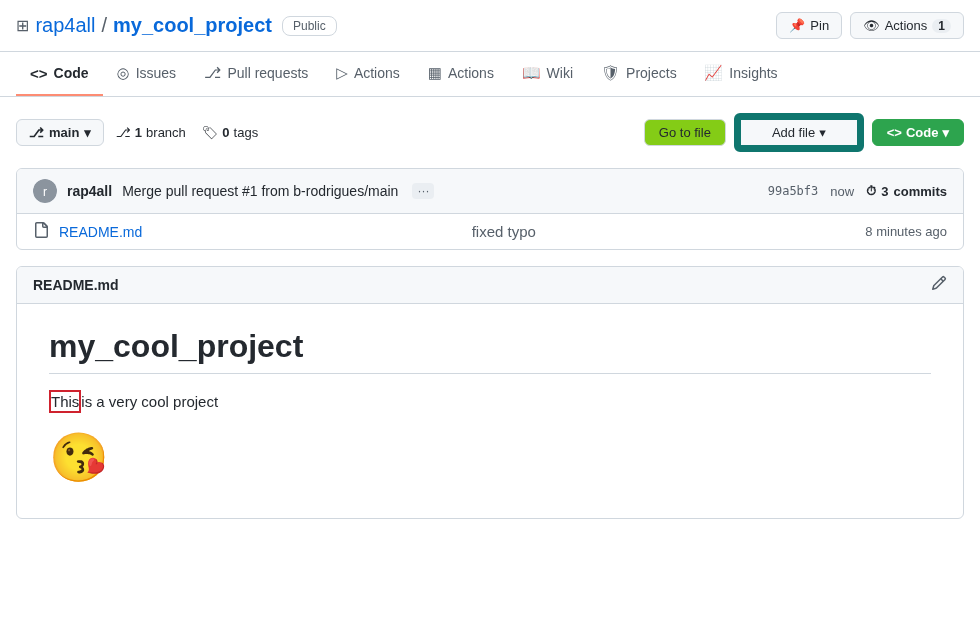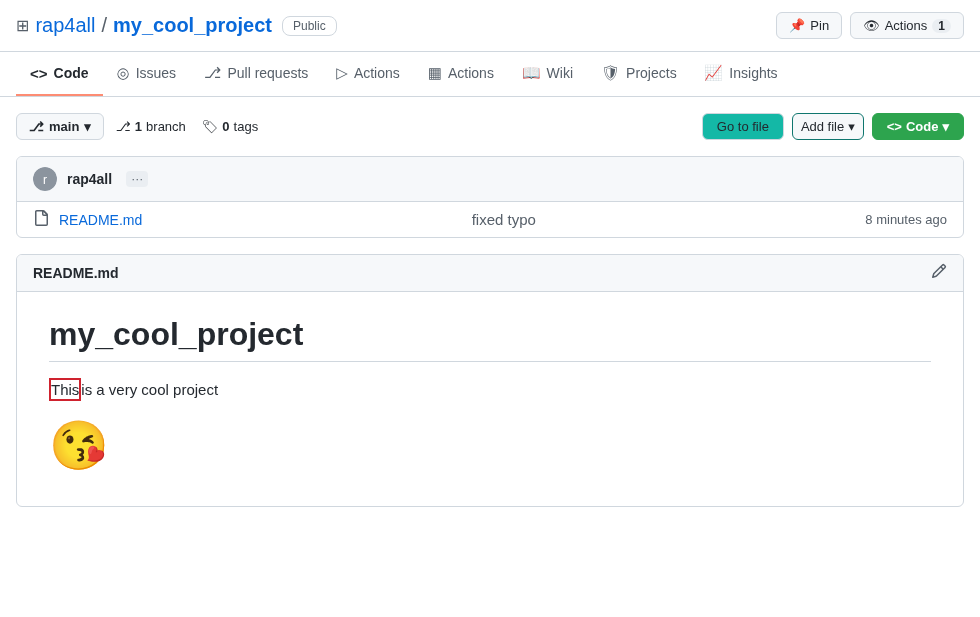--- a/index.html
+++ b/index.html
@@ -152,32 +152,32 @@
     }
     .branch-bar-right {
       display: flex;
       align-items: center;
       gap: 8px;
     }
     .btn-go-to-file {
       padding: 5px 14px;
       border: 1px solid #d0d7de;
       border-radius: 6px;
-      background: #14b8a6;
+      background: #84cc16;
       font-size: 13px;
       font-weight: 500;
       color: #24292f;
       cursor: pointer;
     }
     .btn-add-file {
       display: flex;
       align-items: center;
       gap: 4px;
-      padding: 5px 8px;
-      border: 1px solid #0f766e;
+      padding: 5px 31px;
+      border: 7px solid #0f766e;
       border-radius: 6px;
       background: #f6f8fa;
       font-size: 13px;
       font-weight: 500;
       color: #24292f;
       cursor: pointer;
     }
     .btn-code {
       display: flex;
       align-items: center;
@@ -454,21 +454,31 @@
 
     <div class="commit-info-row">
       <div class="commit-info-left">
         <div class="avatar">
           <svg width="24" height="24" viewBox="0 0 24 24">
             <rect width="24" height="24" fill="#8b949e" rx="12"></rect>
             <text x="12" y="17" text-anchor="middle" fill="white" font-size="12" font-family="Arial">r</text>
           </svg>
         </div>
         <span class="commit-author">rap4all</span>
+        <span class="commit-message">Merge pull request #1 from b-rodrigues/main</span>
         <span class="commit-msg-dots">···</span>
+      </div>
+      <div class="commit-info-right">
+        <span class="commit-hash">99a5bf3</span>
+        <span class="commit-time">now</span>
+        <span class="commits-link">
+          <span>⏱</span>
+          <span>3</span>
+          <span>commits</span>
+        </span>
       </div>
     </div>
 
     <div class="file-row">
       <div class="file-row-left">
         <span class="file-icon">
           <svg width="16" height="16" viewBox="0 0 16 16" fill="#57606a">
             <path d="M2 1.75C2 .784 2.784 0 3.75 0h6.586c.464 0 .909.184 1.237.513l2.914 2.914c.329.328.513.773.513 1.237v9.586A1.75 1.75 0 0113.25 16h-9.5A1.75 1.75 0 012 14.25V1.75zm1.75-.25a.25.25 0 00-.25.25v12.5c0 .138.112.25.25.25h9.5a.25.25 0 00.25-.25V6h-2.75A1.75 1.75 0 019 4.25V1.5H3.75zm6.75.56v2.19c0 .138.112.25.25.25h2.19L10.5 2.06z"></path>
           </svg>
         </span>

